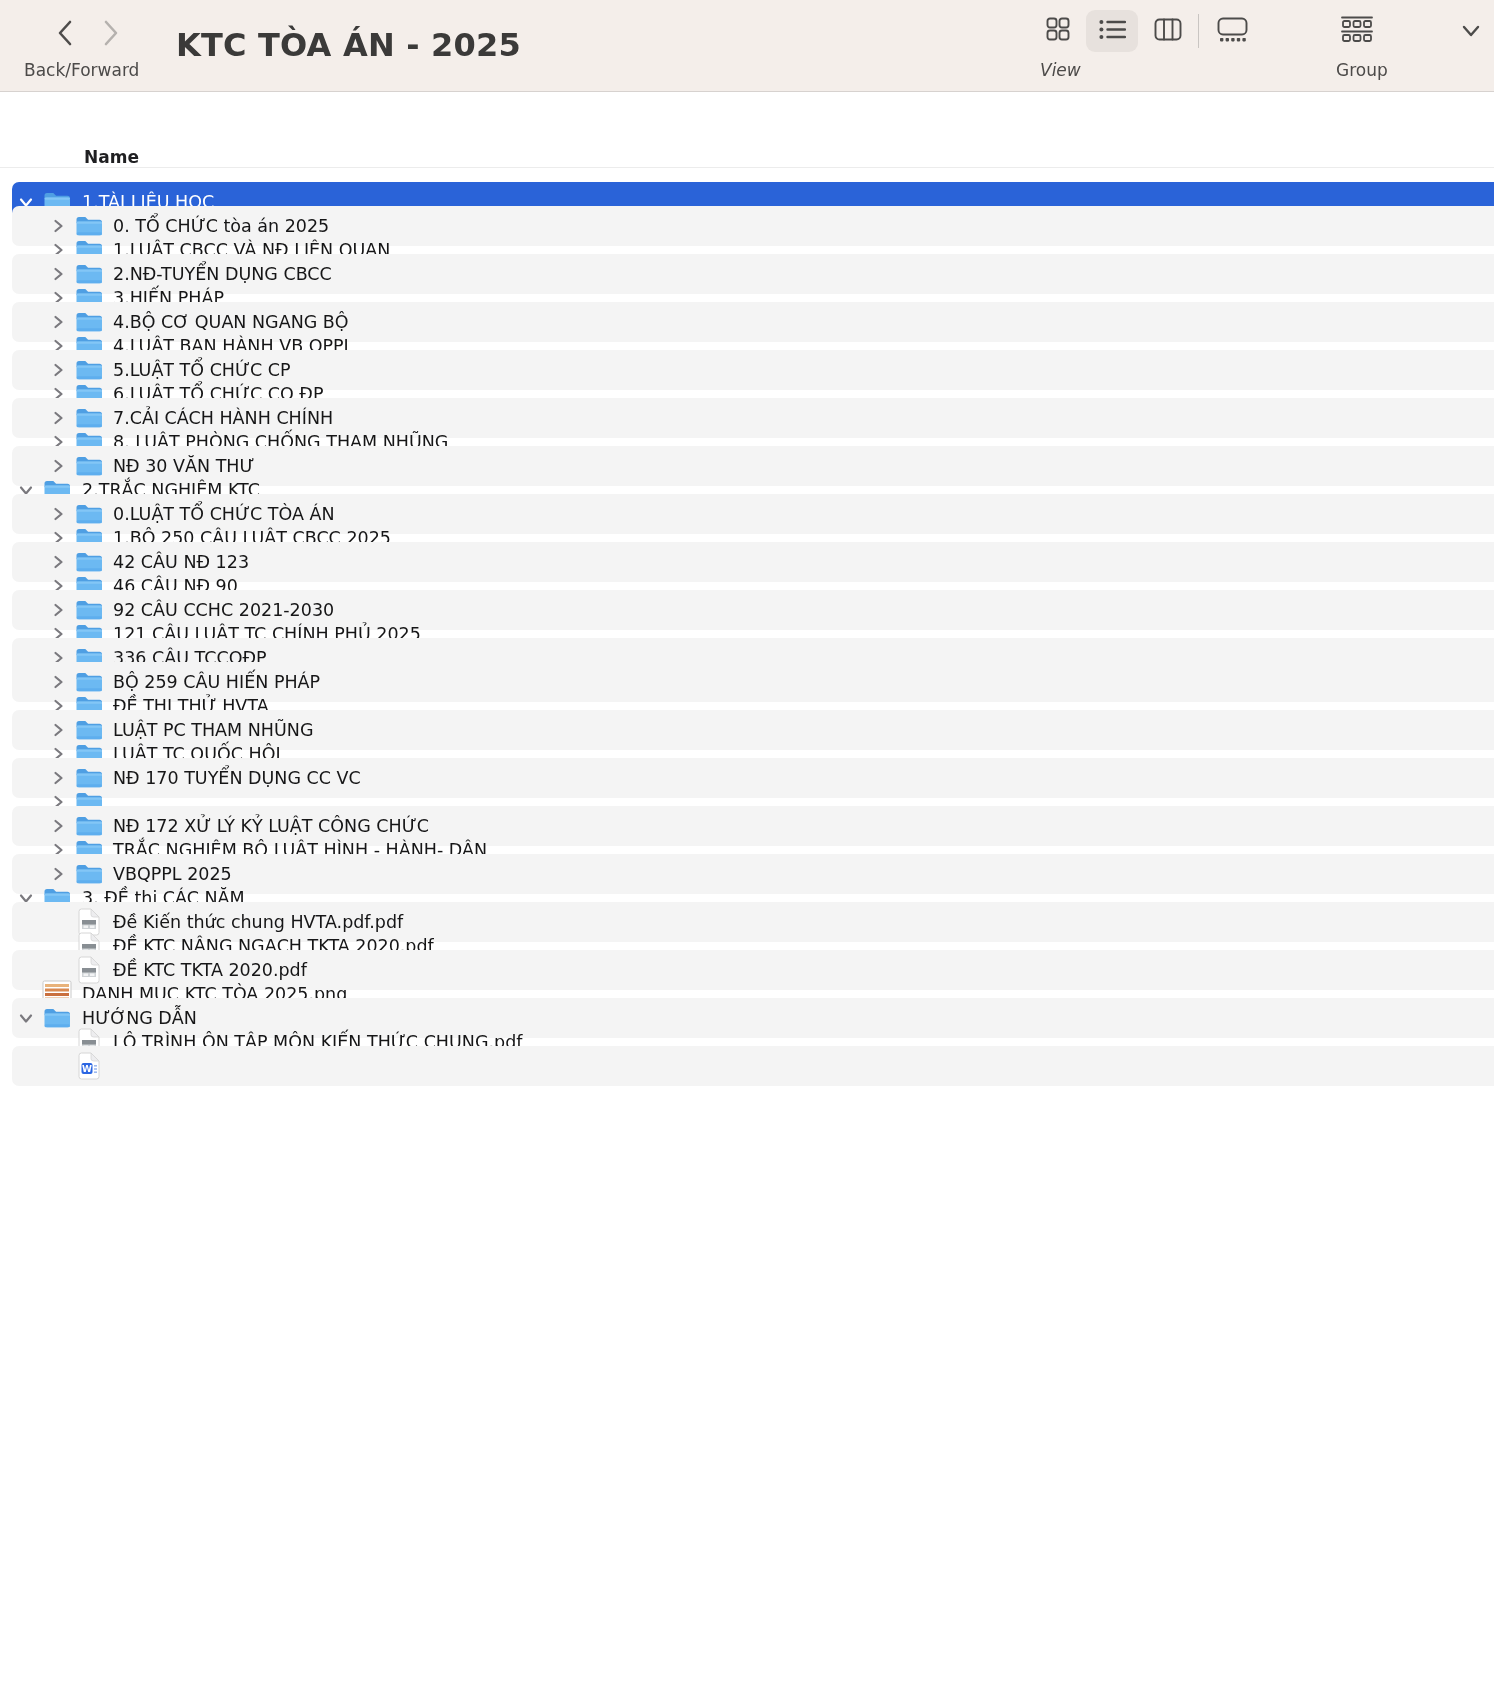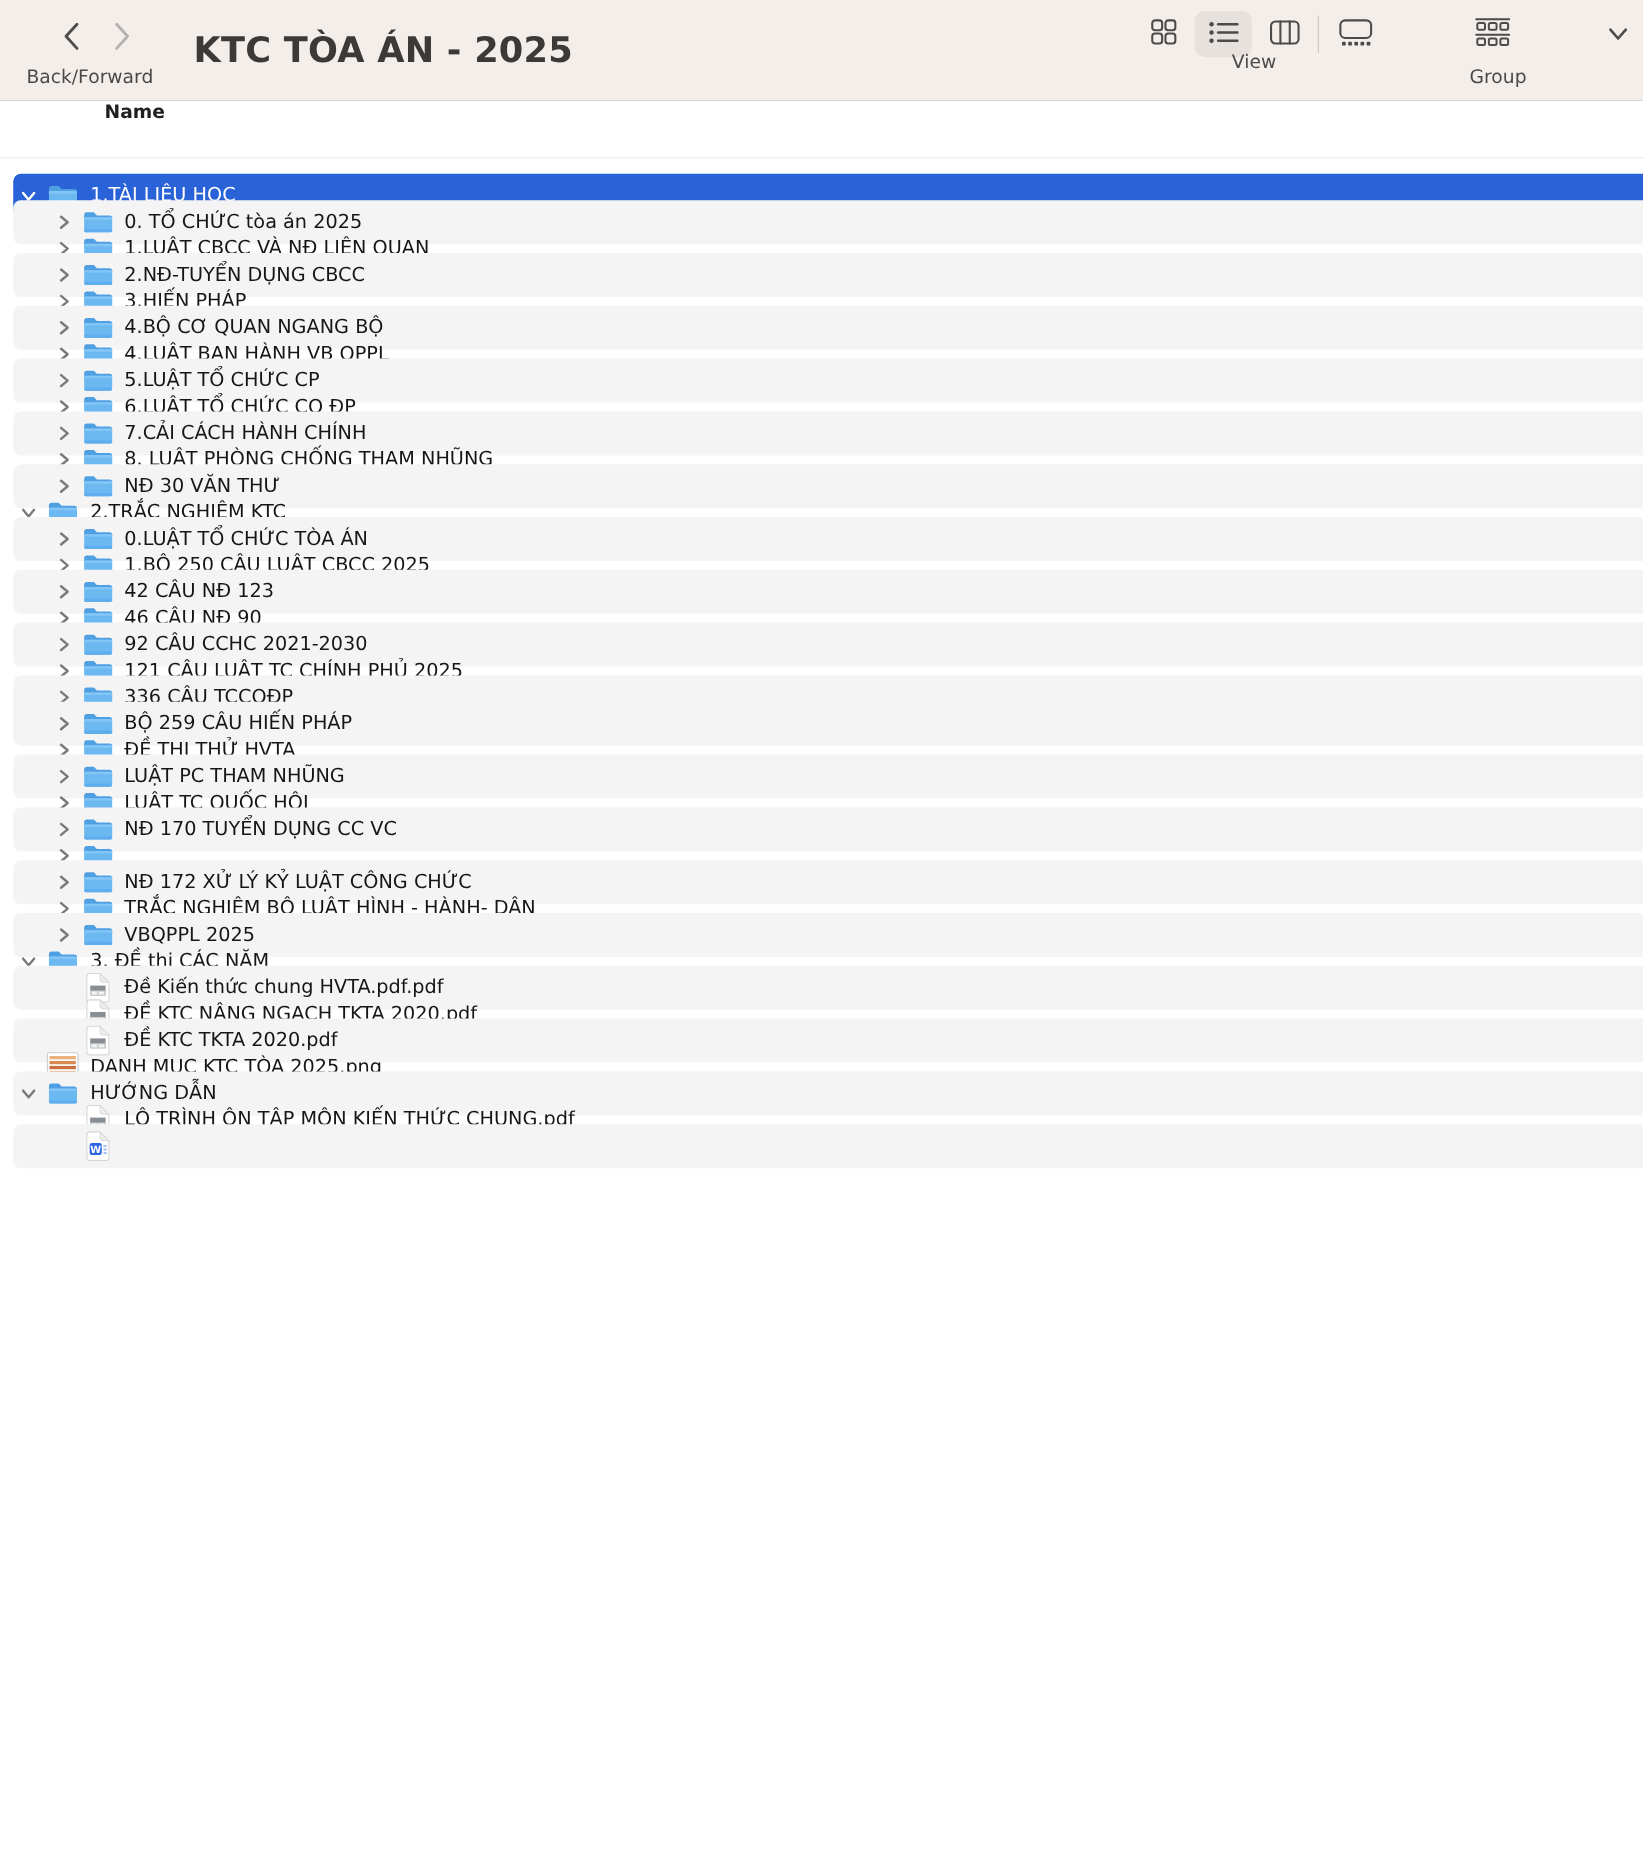--- a/index.html
+++ b/index.html
@@ -25,30 +25,30 @@
   .nav-btn svg{display:block;}
   .nav-label{position:absolute;left:24px;top:60px;font-size:17px;color:#4c4a49;}
   .win-title{position:absolute;left:176px;top:26px;font-size:32px;font-weight:700;color:#3b3a39;letter-spacing:.2px;}
   .view-btn{position:absolute;top:10px;width:52px;height:42px;display:flex;align-items:center;justify-content:center;border-radius:9px;}
   .view-btn.selected{background:#e7e1dd;}
   .vb-grid{left:1032px;}
   .vb-list{left:1086px;}
   .vb-cols{left:1142px;}
   .vb-gallery{left:1206px;}
   .view-divider{position:absolute;left:1198px;top:14px;width:1px;height:34px;background:#c9c5c2;}
-  .view-label{position:absolute;left:1040px;top:47px;width:200px;text-align:center;font-size:17px;color:#4c4a49;}
+  .view-label{position:absolute;left:1040px;top:60px;width:200px;text-align:left;font-size:17px;color:#4c4a49;font-style:italic;}
   .group-btn{position:absolute;left:1336px;top:12px;width:42px;height:38px;display:flex;align-items:center;justify-content:center;}
   .group-chevron{position:absolute;left:1462px;top:22px;}
   .group-label{position:absolute;left:1336px;top:60px;font-size:17px;color:#4c4a49;white-space:nowrap;}
   .tb-icon{stroke:#4c4b4a;fill:none;stroke-width:1.9;stroke-linecap:round;stroke-linejoin:round;}
   .tb-fill{fill:#4c4b4a;stroke:none;}
   
   .col-header{
-    position:relative;height:52px;background:#fff;border-bottom:1px solid #ececec;
-    display:flex;align-items:flex-start;padding-left:11px;
+    position:relative;height:76px;background:#fff;border-bottom:1px solid #ececec;
+    display:flex;align-items:flex-end;
   }
   .col-name{margin-left:84px;font-size:17px;font-weight:700;color:#1f1f21;}
   
   .file-list{padding-top:14px;background:#fff;}
   .row{position:relative;height:24px;font-size:17.5px;color:#161617;cursor:default;}
   .row .bg{position:absolute;left:12px;right:0;top:0;bottom:0;border-radius:7px 0 0 7px;background:transparent;}
   .row.alt .bg{background:var(--stripe-gray);}
   .row.sel .bg{background:var(--selection-blue);}
   .row.sel{color:#fff;}
   .row>span{position:absolute;top:0;height:40px;display:flex;align-items:center;}

